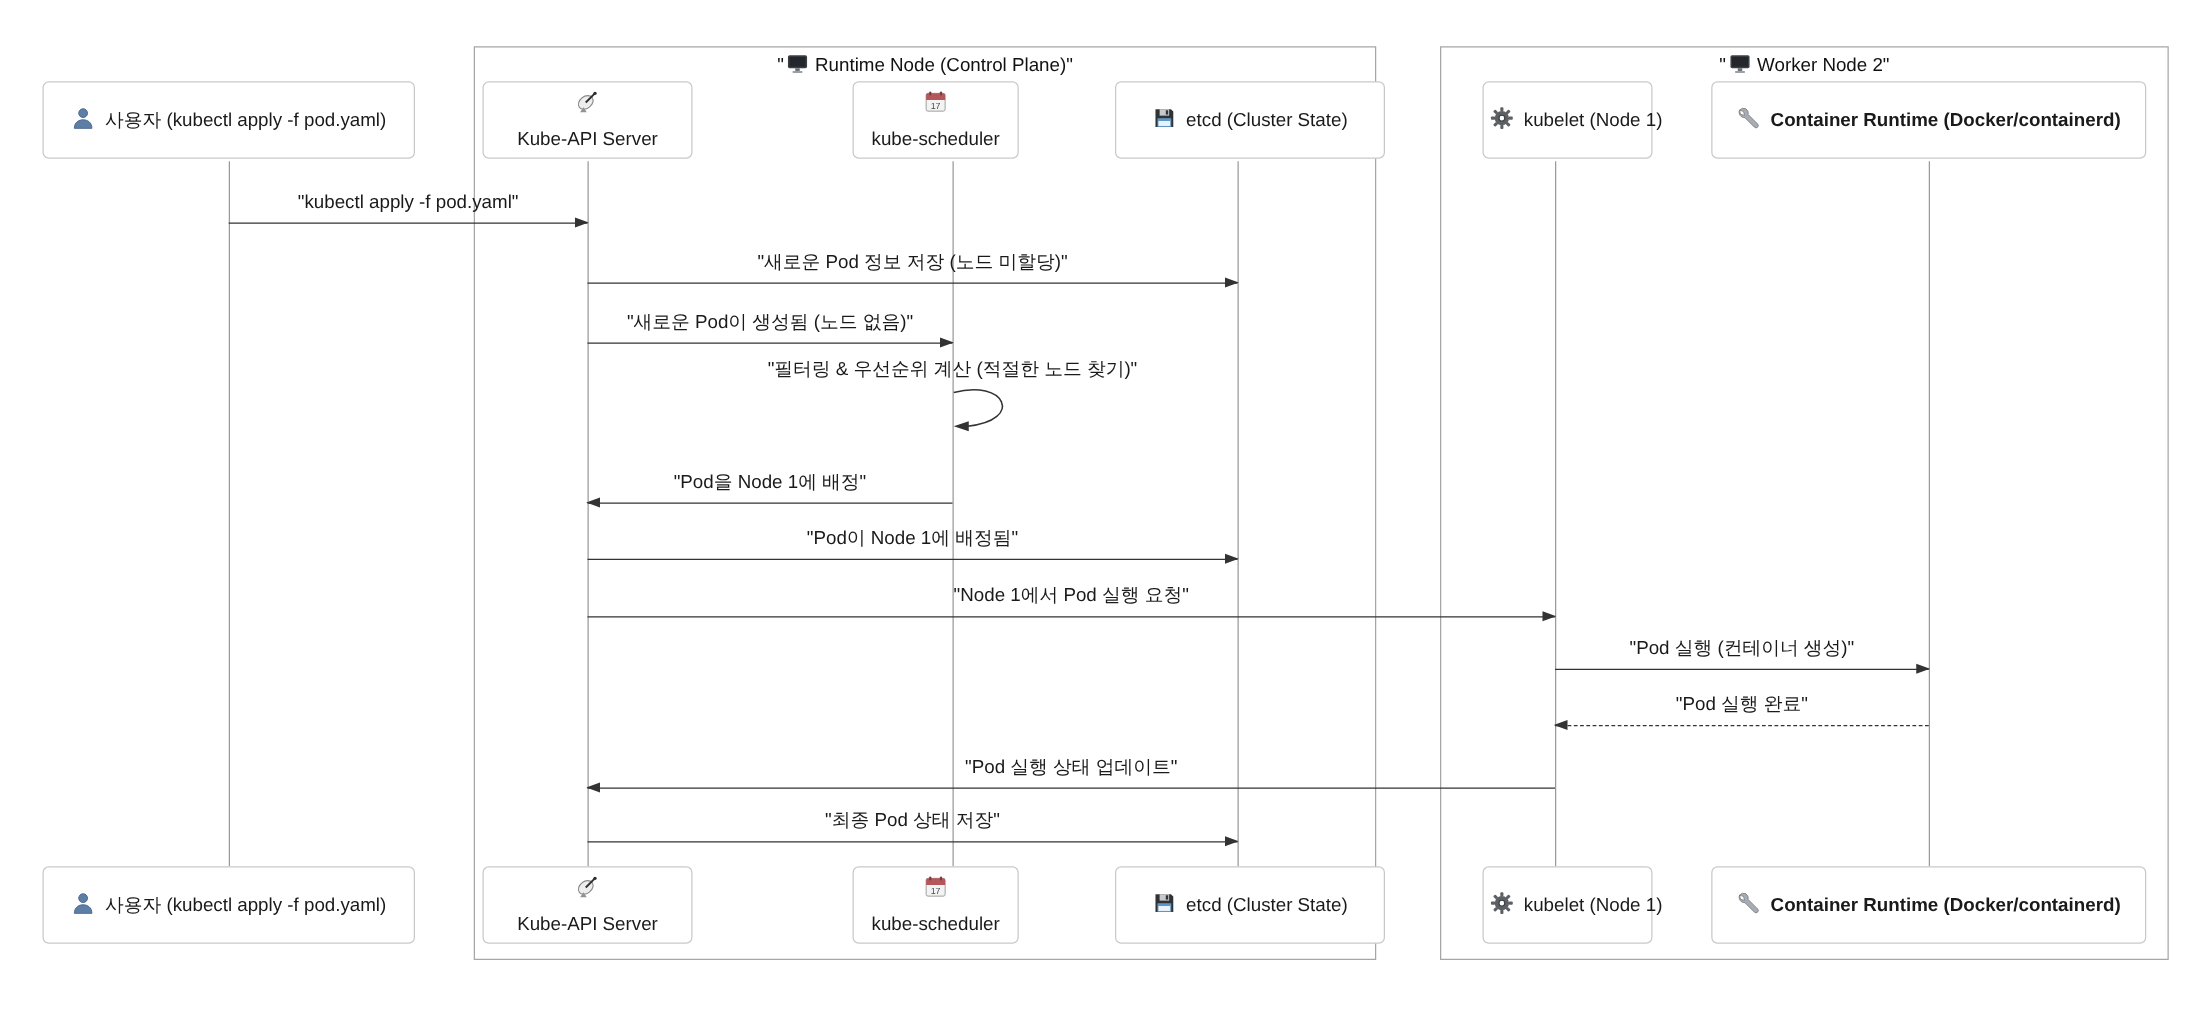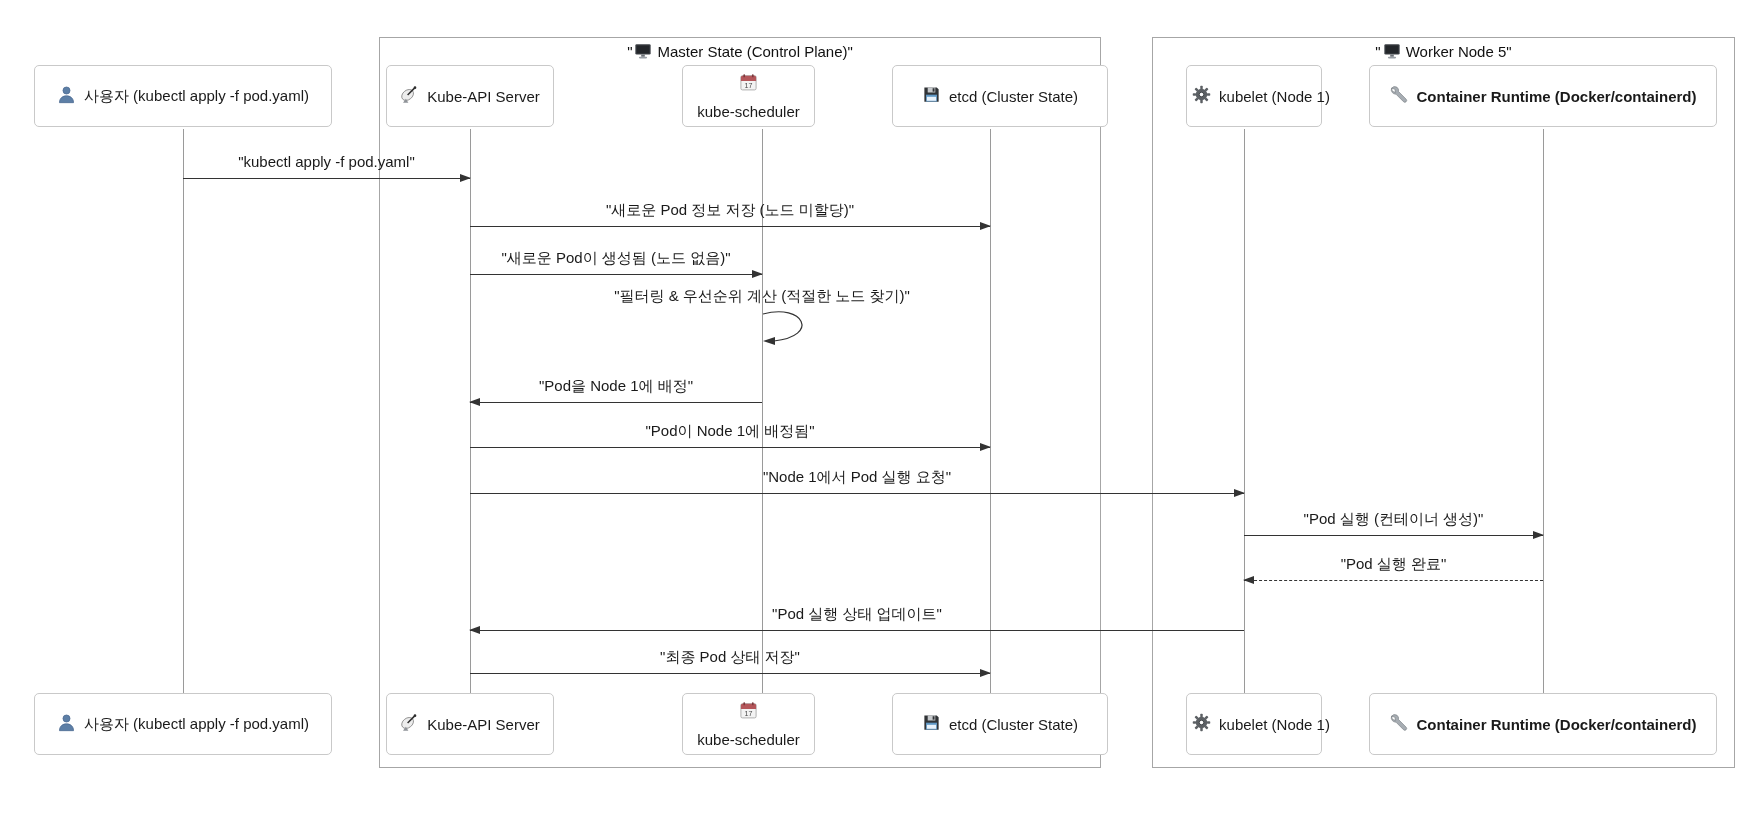--- a/index.html
+++ b/index.html
@@ -26,21 +26,21 @@
   .ll-runtime{left:1543px;}
   
   .pbox{
     position:absolute;height:62px;background:#fff;border:1px solid #c9c9c9;border-radius:5px;
     display:flex;align-items:center;justify-content:center;gap:8px;
     font-size:15px;color:#1a1a1a;white-space:nowrap;box-sizing:border-box;
   }
   .row-top{top:65px;}
   .row-bottom{top:693px;}
   .p-user{left:34px;width:298px;}
-  .p-api{left:386px;width:168px;}
+  .p-api{left:386px;width:168px;flex-direction:column;}
   .p-sched{left:682px;width:133px;flex-direction:column;}
   .p-etcd{left:892px;width:216px;}
   .p-kubelet{left:1186px;width:136px;padding-left:14px;}
   .p-runtime{left:1369px;width:348px;font-weight:bold;}
   .icon{display:inline-block;}
   
   .msg{position:absolute;height:28px;}
   .lbl{position:absolute;left:0;right:0;top:0;height:22px;line-height:22px;text-align:center;
        font-size:15px;color:#1a1a1a;white-space:nowrap;}
   .ln{position:absolute;left:0;right:0;bottom:0;height:0;border-top:1px solid #333;}
@@ -68,31 +68,31 @@
 
 <div id="diagram">
 
   <div class="frame frame-master">
     <div class="frame-title">
       <span>"</span><span class="icon"><svg width="18" height="18" viewBox="0 0 20 20">
             <rect x="1.5" y="2.5" width="17" height="11.5" rx="1.5" fill="#3b3f44"></rect>
             <rect x="2.9" y="3.9" width="14.2" height="8.7" fill="#23262a"></rect>
             <rect x="8" y="14" width="4" height="2.4" fill="#6b7076"></rect>
             <rect x="5.5" y="16.4" width="9" height="1.8" rx="0.9" fill="#9aa0a6"></rect>
-          </svg></span><span>Master State (Control Plane)</span><span>"</span>
+          </svg></span><span>Runtime Node (Control Plane)</span><span>"</span>
     </div>
   </div>
   <div class="frame frame-worker">
     <div class="frame-title">
       <span>"</span><span class="icon"><svg width="18" height="18" viewBox="0 0 20 20">
             <rect x="1.5" y="2.5" width="17" height="11.5" rx="1.5" fill="#3b3f44"></rect>
             <rect x="2.9" y="3.9" width="14.2" height="8.7" fill="#23262a"></rect>
             <rect x="8" y="14" width="4" height="2.4" fill="#6b7076"></rect>
             <rect x="5.5" y="16.4" width="9" height="1.8" rx="0.9" fill="#9aa0a6"></rect>
-          </svg></span><span>Worker Node 5</span><span>"</span>
+          </svg></span><span>Worker Node 2</span><span>"</span>
     </div>
   </div>
 
   <div class="lifeline ll-user"></div>
   <div class="lifeline ll-api"></div>
   <div class="lifeline ll-sched"></div>
   <div class="lifeline ll-etcd"></div>
   <div class="lifeline ll-kubelet"></div>
   <div class="lifeline ll-runtime"></div>
 

